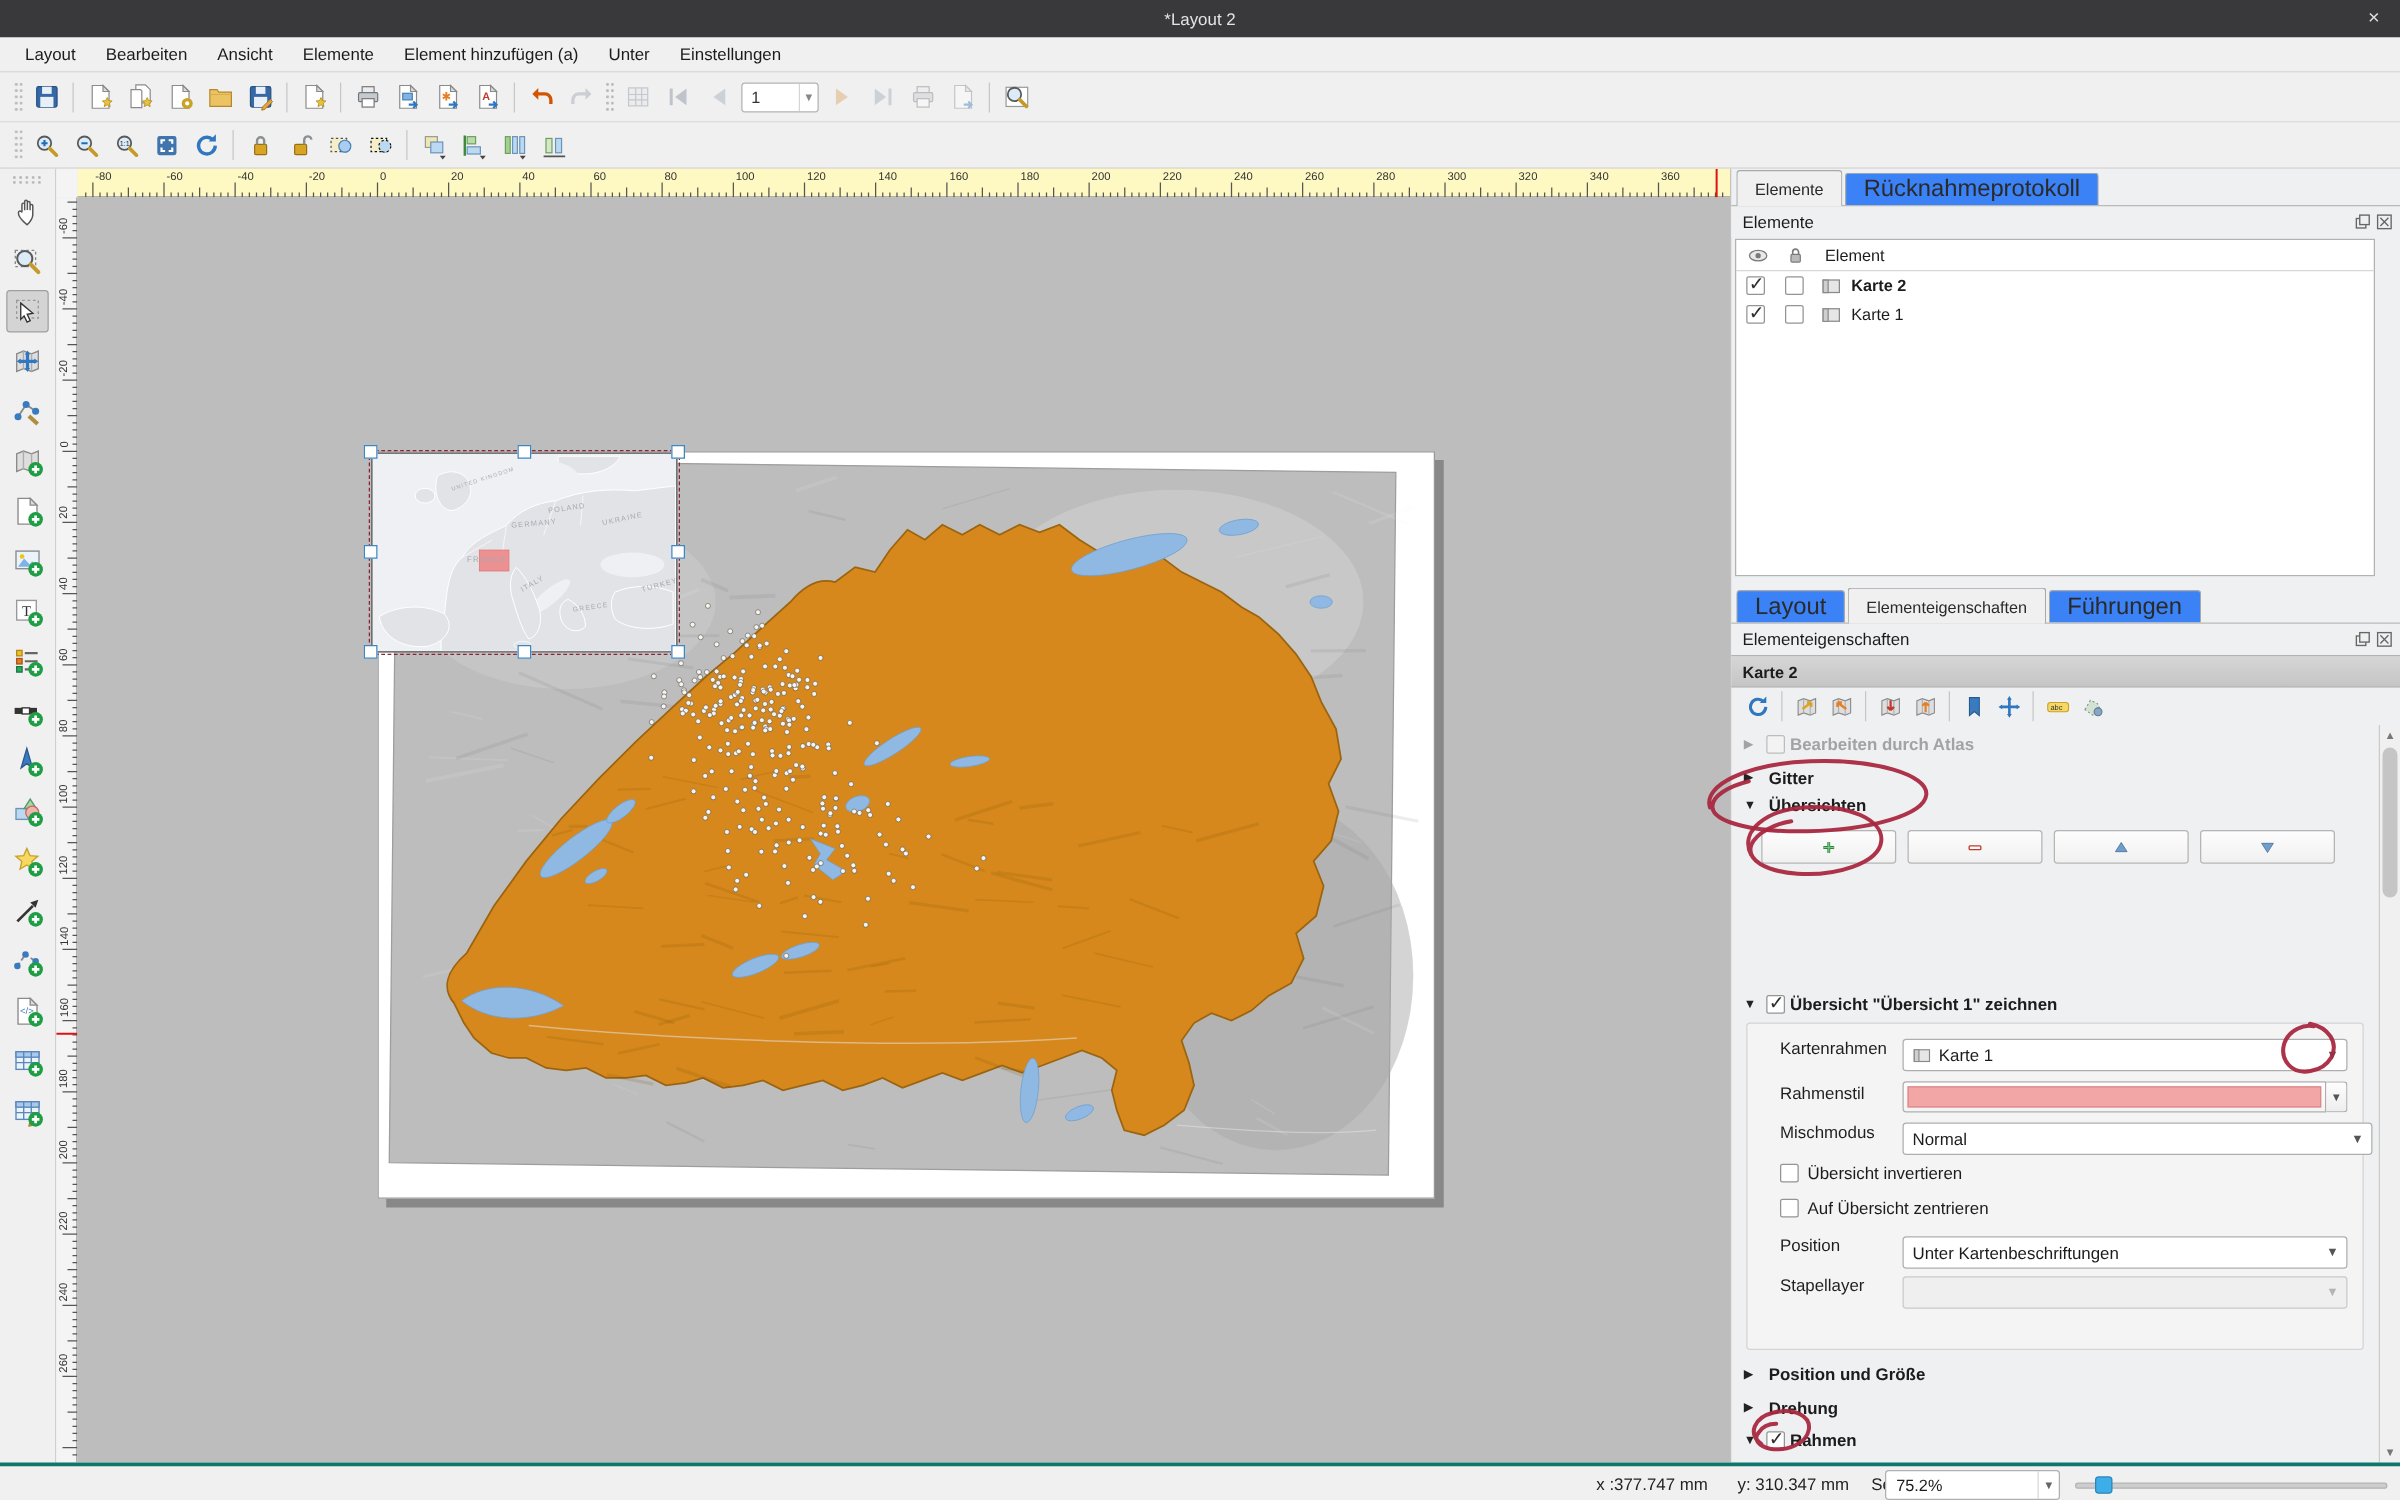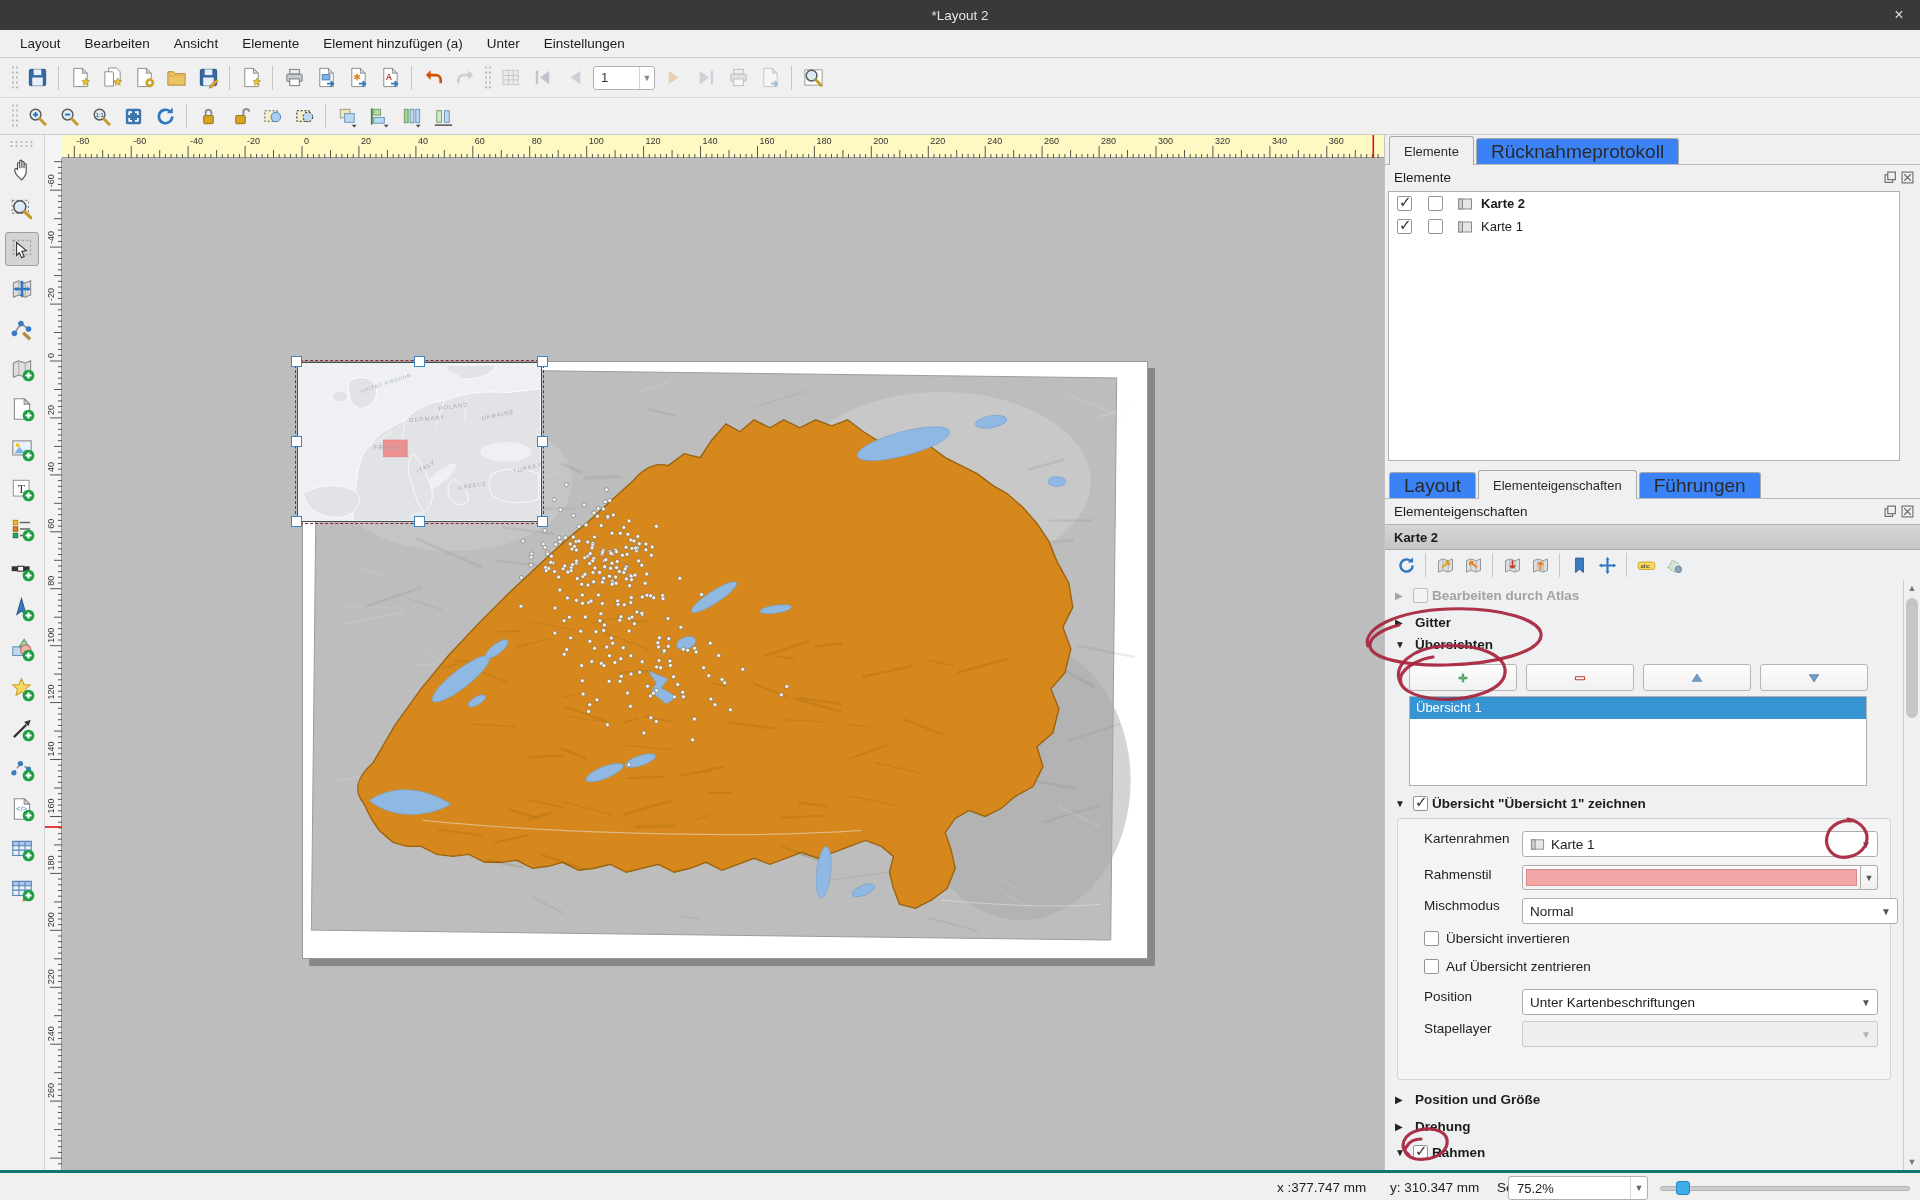--- a/index.html
+++ b/index.html
@@ -1519,20 +1519,31 @@
         <rect x="1" y="3.5" width="7" height="7" fill="none" stroke="#666"></rect>
         <rect x="3.5" y="1" width="7" height="7" fill="#f0f0f1" stroke="#666"></rect>
       </svg>
     <svg viewBox="0 0 12 12">
         <rect x="1" y="1" width="10" height="10" fill="none" stroke="#666"></rect>
         <path d="M3 3l6 6M9 3l-6 6" stroke="#666"></path>
       </svg>
   </div>
 
   <div class="listbox" style="left:3px; top:56px; width:512px; height:270px;">
+    <div id="items-header">
+      <svg style="width:17px;height:17px;margin-left:9px" viewBox="0 0 16 16">
+          <ellipse cx="8" cy="8" rx="6.5" ry="4" fill="#e8e8e8" stroke="#7a7a7a"></ellipse>
+          <circle cx="8" cy="8" r="2" fill="#7a7a7a"></circle>
+        </svg>
+      <svg style="width:15px;height:15px;margin-left:14px" viewBox="0 0 16 16">
+          <rect x="4" y="7" width="8" height="6.5" rx="1" fill="#b9b9b9" stroke="#7a7a7a"></rect>
+          <path d="M5.5 7V5a2.5 2.5 0 0 1 5 0v2" fill="none" stroke="#7a7a7a" stroke-width="1.4"></path>
+        </svg>
+      <span style="margin-left:16px">Element</span>
+    </div>
     <div id="items-rows">
         <div class="itemrow">
           <span class="cb checked" style="margin-left:8px"></span>
           <span class="cb" style="margin-left:16px"></span>
           <svg style="width:16px;height:16px;margin-left:14px" viewBox="0 0 16 16">
             <rect x="1.5" y="3" width="13" height="10" fill="#e6e6e6" stroke="#8a8a8a"></rect>
             <path d="M1.5 3h4v10h-4z" fill="#cfcfcf" stroke="#8a8a8a"></path>
           </svg>
           <span style="margin-left:8px;font-weight:bold">Karte 2</span>
         </div>
@@ -1639,23 +1650,20 @@
   <div class="secrow" style="top:475px">
     <span class="arr">▶</span>
     <span class="lbl">Gitter</span>
   </div>
   <div class="secrow" style="top:497px">
     <span class="arr">▼</span>
     <span class="lbl">Übersichten</span>
   </div>
 
   <div id="ovbuttons"></div>
-  <div id="ovlist" class="listbox">
-      <div class="ovitem">Übersicht 1</div>
-    </div>
 
   <div class="secrow" style="top:656px">
     <span class="arr">▼</span>
     <span class="cb checked"></span>
     <span class="lbl">Übersicht "Übersicht 1" zeichnen</span>
   </div>
 
   <div id="groupbox">
     <div class="frow" style="left:26px; top:12px">
       <span class="flabel">Kartenrahmen</span>

